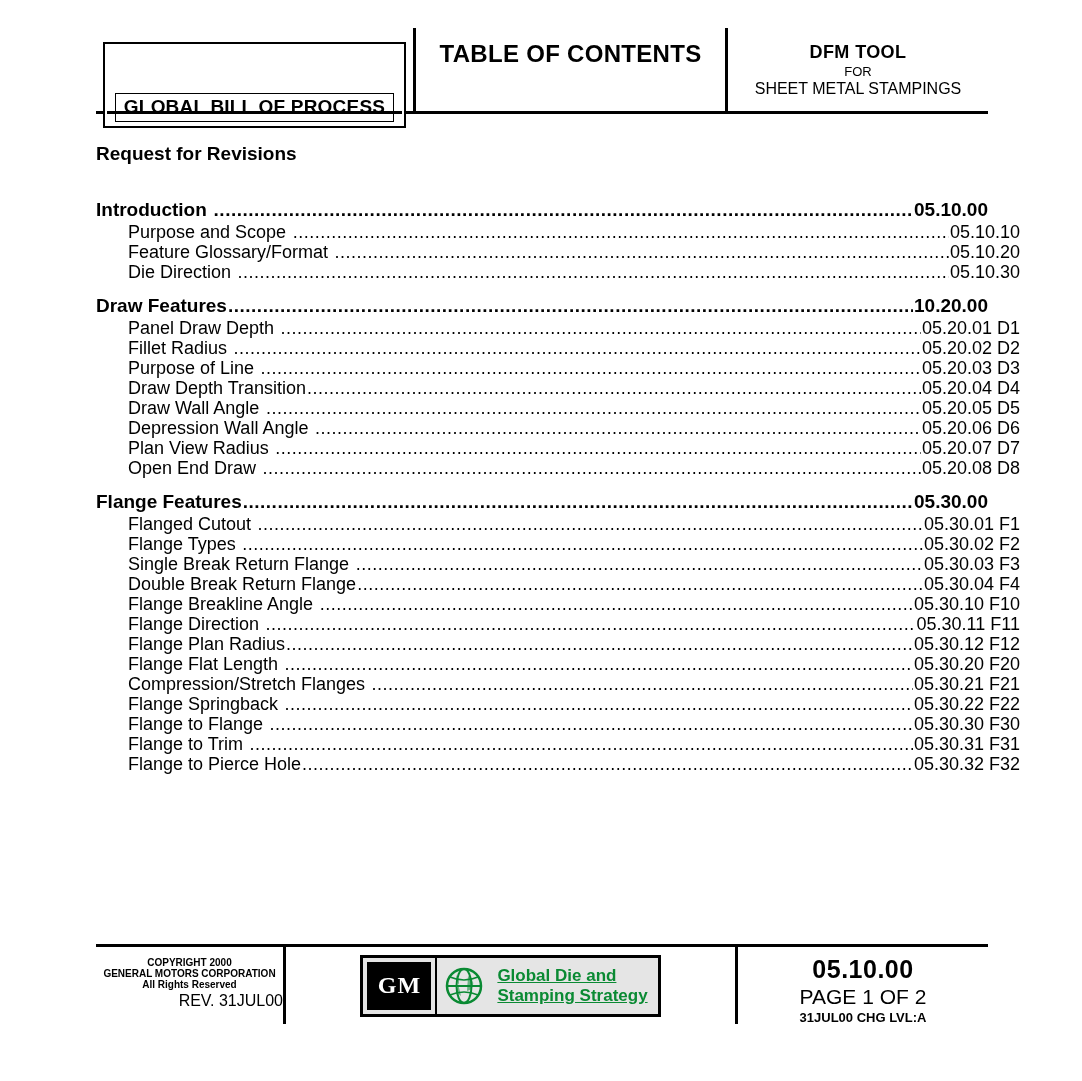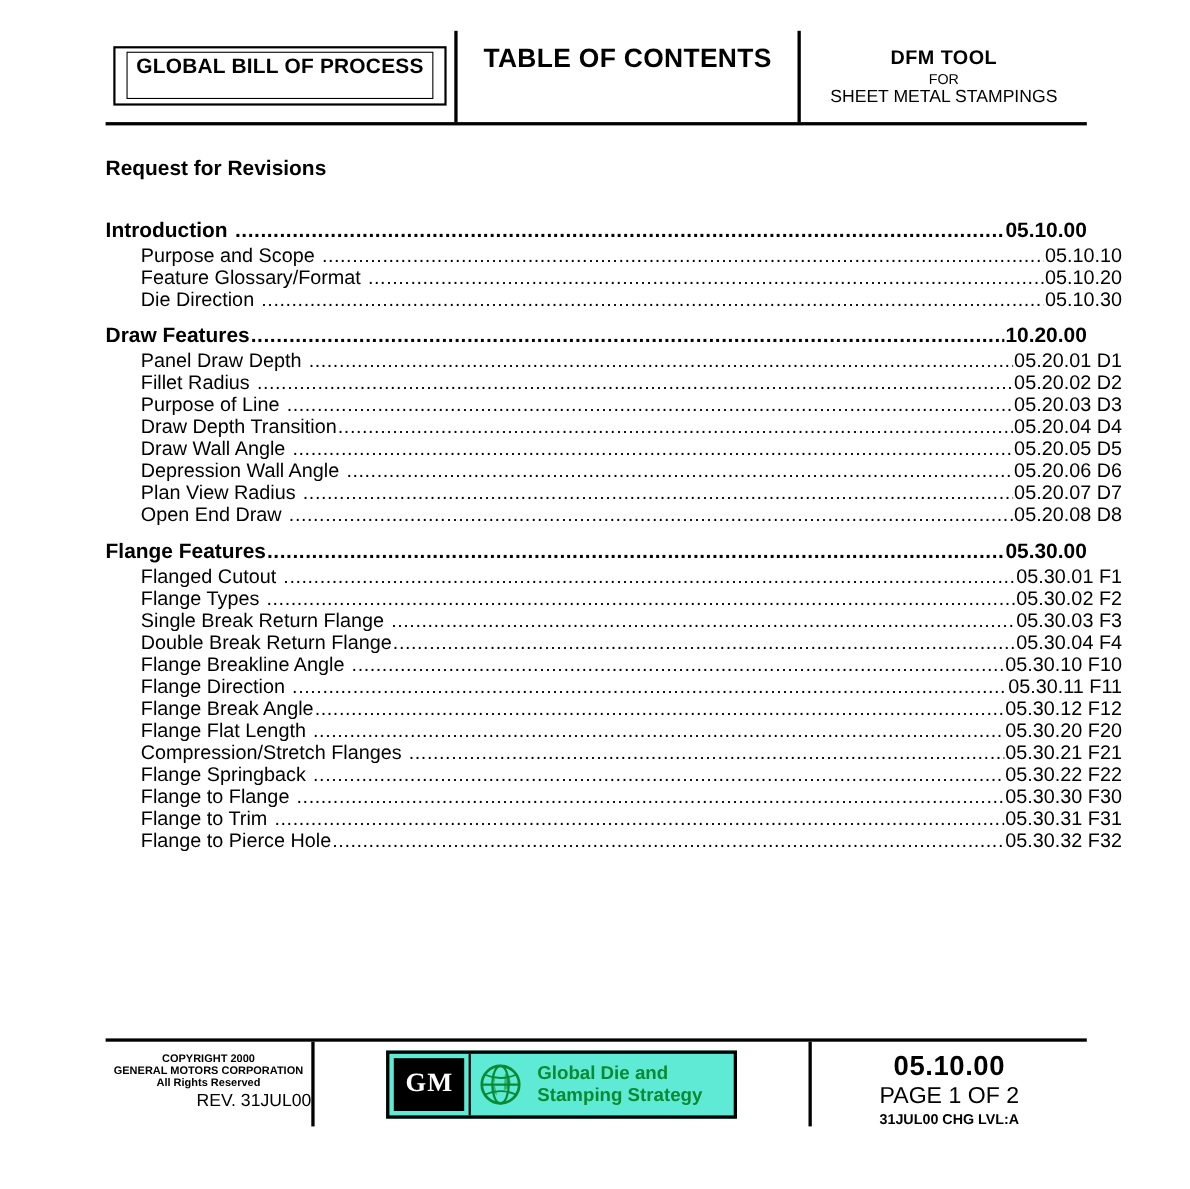--- a/index.html
+++ b/index.html
@@ -48,21 +48,22 @@
   .gbop-box {
     border: 2px solid #000;
     padding: 3px 10px 4px 10px;
     font-size: 19px;
     font-weight: bold;
     letter-spacing: 0.2px;
     box-shadow: 0 0 0 2px #fff inset;
   }
   .gbop-inner {
     border: 1px solid #000;
-    padding: 2px 8px 17px 8px;
+    padding: 2px 8px 3px 8px;
+    margin-top: 46px;
   }
   .hdr-mid {
     width: 312px;
     box-sizing: border-box;
     border-right: 3px solid #000;
     display: flex;
     align-items: flex-start;
     justify-content: center;
     padding-top: 12px;
   }
@@ -172,21 +173,21 @@
     display: flex;
     align-items: center;
     justify-content: center;
   }
   .logo-box {
     border: 3px solid #000;
     display: flex;
     flex-direction: row;
     align-items: stretch;
     height: 56px;
-    background: #5eead4;
+    background: #e5e5e5;
   }
   .gm-badge {
     background: #000;
     color: #fff;
     width: 64px;
     display: flex;
     align-items: center;
     justify-content: center;
     margin: 4px;
   }
@@ -200,22 +201,23 @@
     width: 54px;
     display: flex;
     align-items: center;
     justify-content: center;
     border-left: 2px solid #000;
   }
   .gds-text {
     display: flex;
     flex-direction: column;
     justify-content: center;
-    padding: 0 28px 0 6px;
+    padding: 0 10px 0 6px;
     color: #0a8a33;
+    text-decoration: underline;
   }
   .gds-text div {
     font-size: 17px;
     font-weight: bold;
     line-height: 20px;
     white-space: nowrap;
   }
 
   .ftr-right {
     width: 250px;
@@ -353,21 +355,21 @@
         <span class="label">Flange Breakline Angle</span>
         <span class="dots">&nbsp;.......................................................................................................................................................................</span>
         <span class="num">05.30.10 F10</span>
       </div>
       <div class="row minor">
         <span class="label">Flange Direction</span>
         <span class="dots">&nbsp;.......................................................................................................................................................................</span>
         <span class="num">05.30.11 F11</span>
       </div>
       <div class="row minor">
-        <span class="label">Flange Break Angle</span>
+        <span class="label">Flange Plan Radius</span>
         <span class="dots">.......................................................................................................................................................................</span>
         <span class="num">05.30.12 F12</span>
       </div>
       <div class="row minor">
         <span class="label">Flange Flat Length</span>
         <span class="dots">&nbsp;.......................................................................................................................................................................</span>
         <span class="num">05.30.20 F20</span>
       </div>
       <div class="row minor">
         <span class="label">Compression/Stretch Flanges</span>

